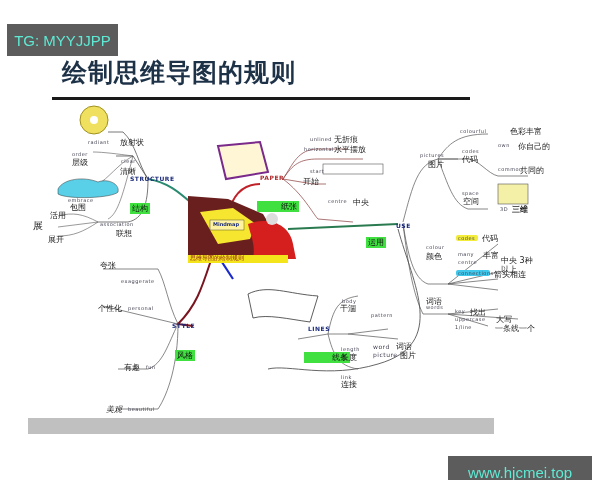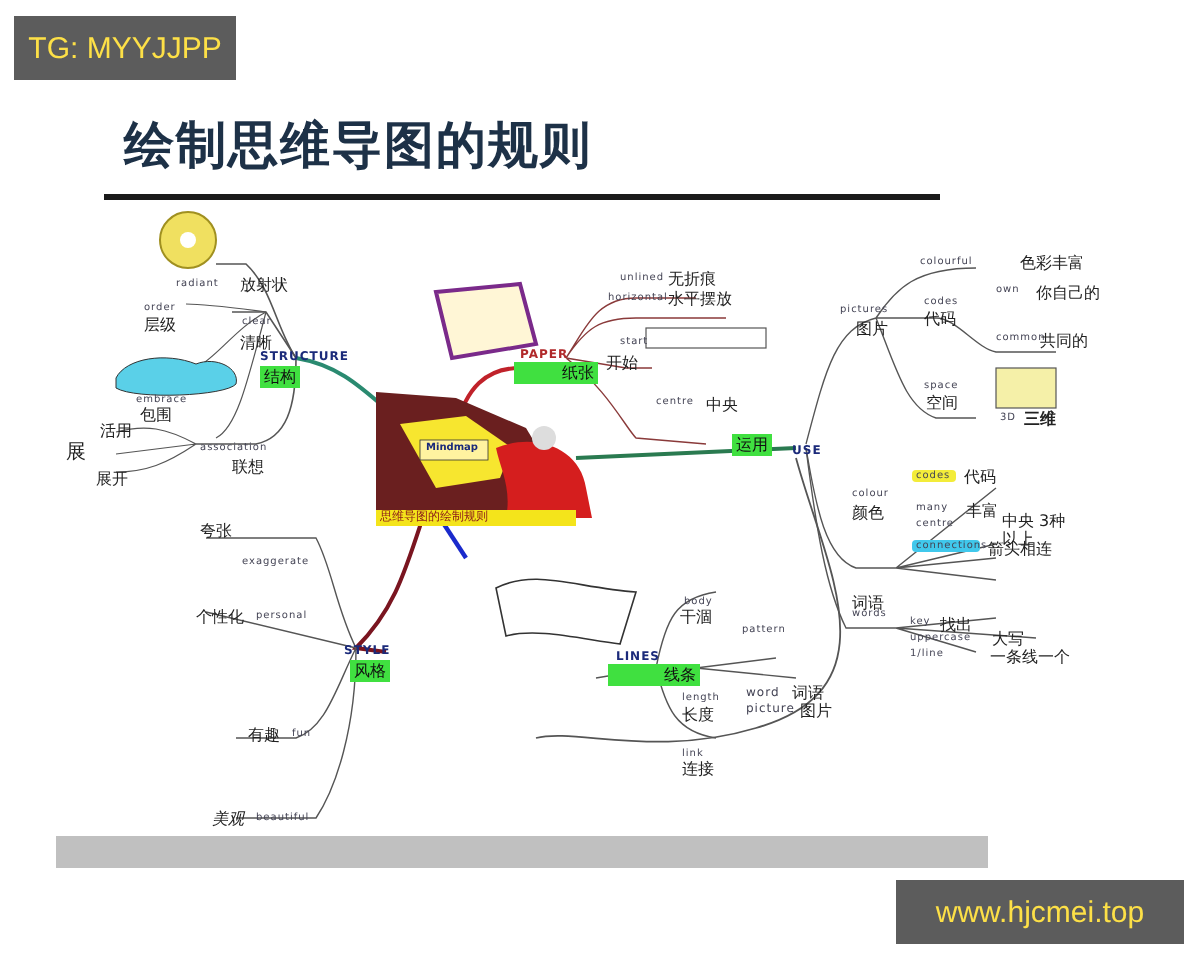--- a/index.html
+++ b/index.html
@@ -1,28 +1,28 @@
 <!DOCTYPE html>
 <html><head>
 <meta charset="utf-8">
 <style>
   html,body{margin:0;padding:0;}
   body{width:600px;height:480px;background:#ffffff;position:relative;overflow:hidden;font-family:"DejaVu Sans",sans-serif;}
-  .tag{position:absolute;background:#5c5c5c;color:#fde047;font-family:"Liberation Sans",sans-serif;font-size:15px;display:flex;align-items:center;justify-content:center;}
+  .tag{position:absolute;background:#5c5c5c;color:#5eead4;font-family:"Liberation Sans",sans-serif;font-size:15px;display:flex;align-items:center;justify-content:center;margin-top:16px;}
   .tag-tl{left:7px;top:8px;width:111px;height:32px;}
   .tag-br{left:448px;top:440px;width:144px;height:32px;}
   .title{position:absolute;left:62px;top:56px;font-size:25px;color:#1d3147;letter-spacing:1px;font-family:"DejaVu Sans",sans-serif;font-weight:bold;}
   .rule{position:absolute;left:52px;top:97px;width:418px;height:3px;background:#1a1a1a;}
   .canvas{position:absolute;left:28px;top:104px;width:540px;height:330px;background:#fff;}
   .grey-bar{position:absolute;left:28px;top:418px;width:466px;height:16px;background:#c0c0c0;}
   .lbl{position:absolute;font-size:7px;color:#222;white-space:nowrap;}
   .en{position:absolute;font-size:5px;color:#445;white-space:nowrap;letter-spacing:.5px;}
   .zh{position:absolute;font-size:8px;color:#222;white-space:nowrap;}
   .branch{position:absolute;font-size:6px;font-weight:bold;color:#1b2a7a;letter-spacing:.5px;white-space:nowrap;}
-  .green{position:absolute;background:#40e040;color:#111;font-size:8px;padding:0 2px;white-space:nowrap;}
+  .green{position:absolute;background:#40e040;color:#111;font-size:8px;padding:0 2px;white-space:nowrap;margin-top:20px;}
   .hl{position:absolute;height:6px;border-radius:2px;}
   svg{position:absolute;left:0;top:0;}
 </style>
 </head>
 <body>
 
 <div class="tag tag-tl">TG: MYYJJPP</div>
 
 <div class="title">绘制思维导图的规则</div>
 <div class="rule"></div>

